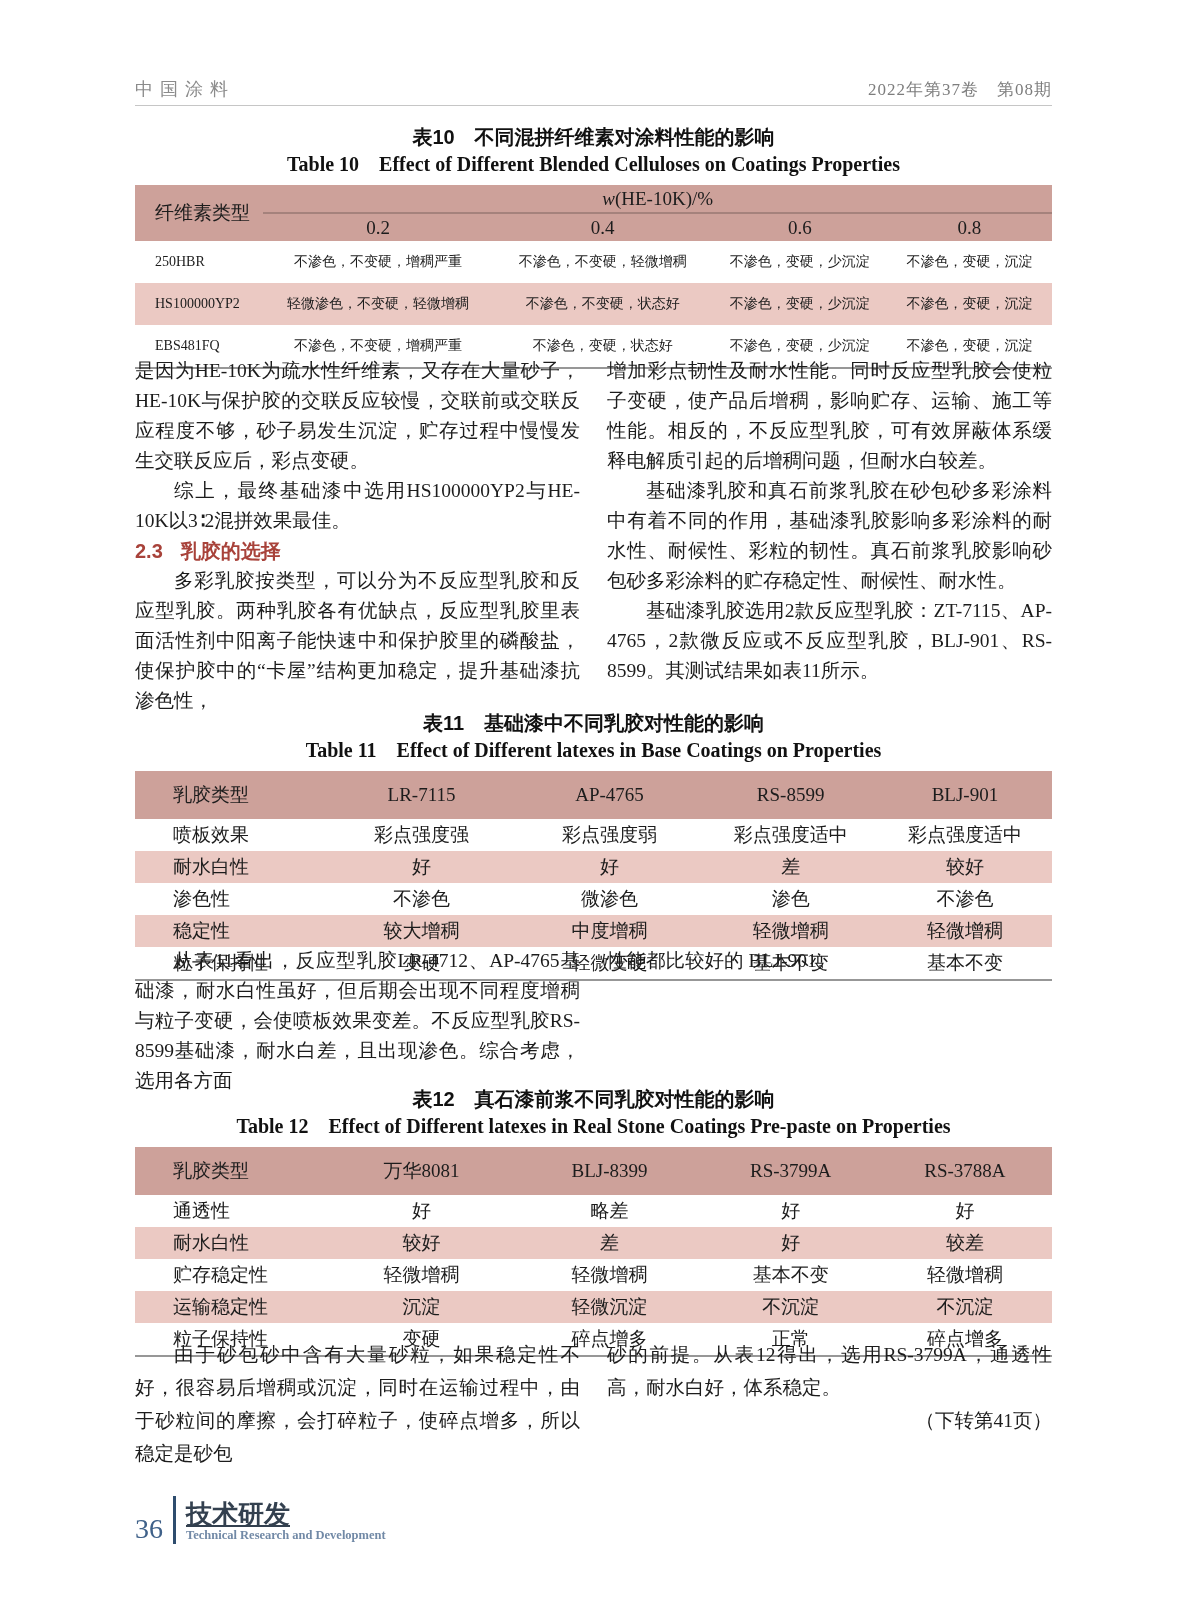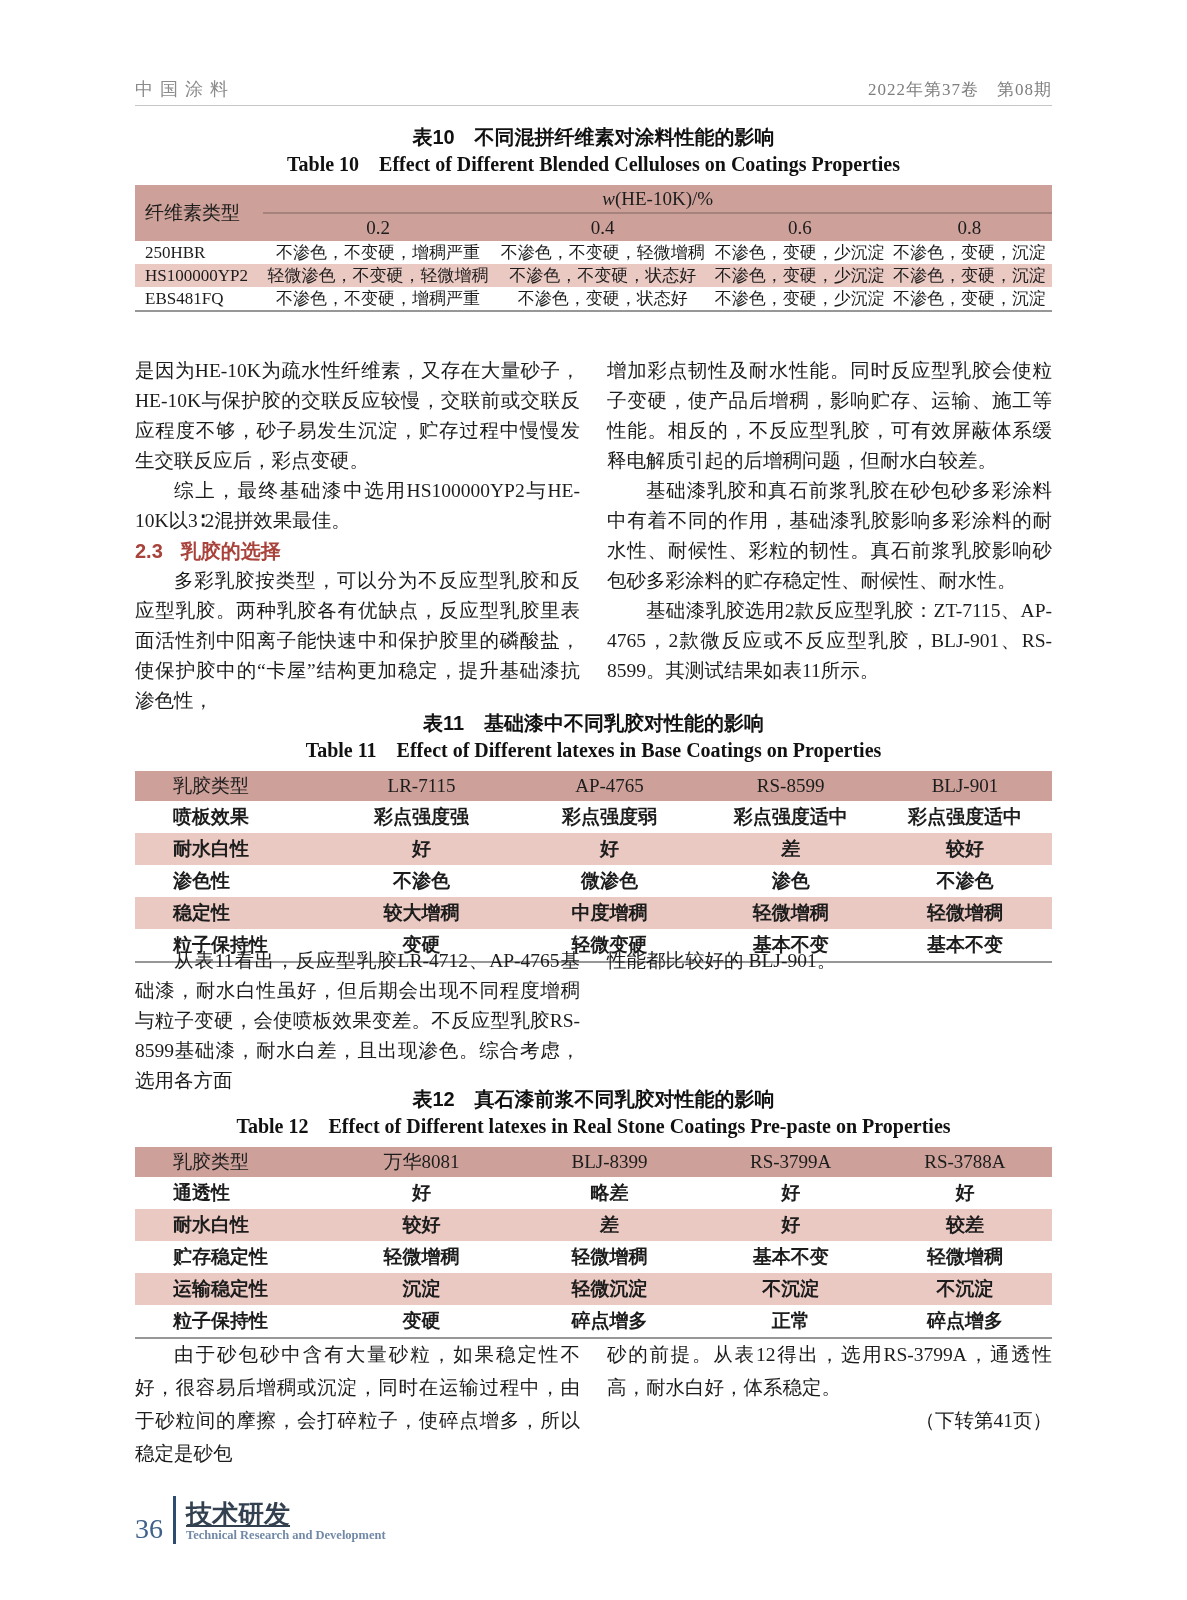--- a/index.html
+++ b/index.html
@@ -21,24 +21,24 @@
   .ten{text-align:center;font-weight:bold;font-size:20px;line-height:25px;color:#111;margin-top:2px;}
   table{width:100%;border-collapse:collapse;table-layout:fixed;margin-top:8px;
         border-bottom:2px solid #979797;}
   th,td{font-weight:normal;text-align:center;white-space:nowrap;padding:0;}
   .band th{background:#cda19a;}
   .altrow td{background:#ebc9c3;}
   .rowhead{text-align:left !important;}
   td.rlabel{text-align:left;}
   .grouphead{border-bottom:2px solid #a5827c;}
   .t10 th{height:27px;font-size:19px;}
-  .t10 td{height:19px;font-size:17px;}
-  .t10 .rowhead,.t10 td.rlabel{padding-left:10px;}
-  .t11 th{height:30px;font-size:19px;}
-  .t11 td{height:32px;font-size:19px;font-weight:bold;}
+  .t10 td{height:42px;font-size:14px;}
+  .t10 .rowhead,.t10 td.rlabel{padding-left:20px;}
+  .t11 th{height:48px;font-size:19px;}
+  .t11 td{height:32px;font-size:19px;}
   .t11 .rowhead,.t11 td.rlabel{padding-left:38px;}
   
   .col{width:445px;font-size:19.5px;line-height:30px;text-align:justify;}
   .col p{margin:0;}
   .col p.ind{text-indent:2em;}
   .col3{line-height:33px;}
   .sechead{font-family:"Liberation Sans","DejaVu Sans",sans-serif;font-weight:bold;
            color:#a8423a;font-size:20px;}
   .sechead .no{margin-right:18px;}
   .note-right{text-align:right;}

